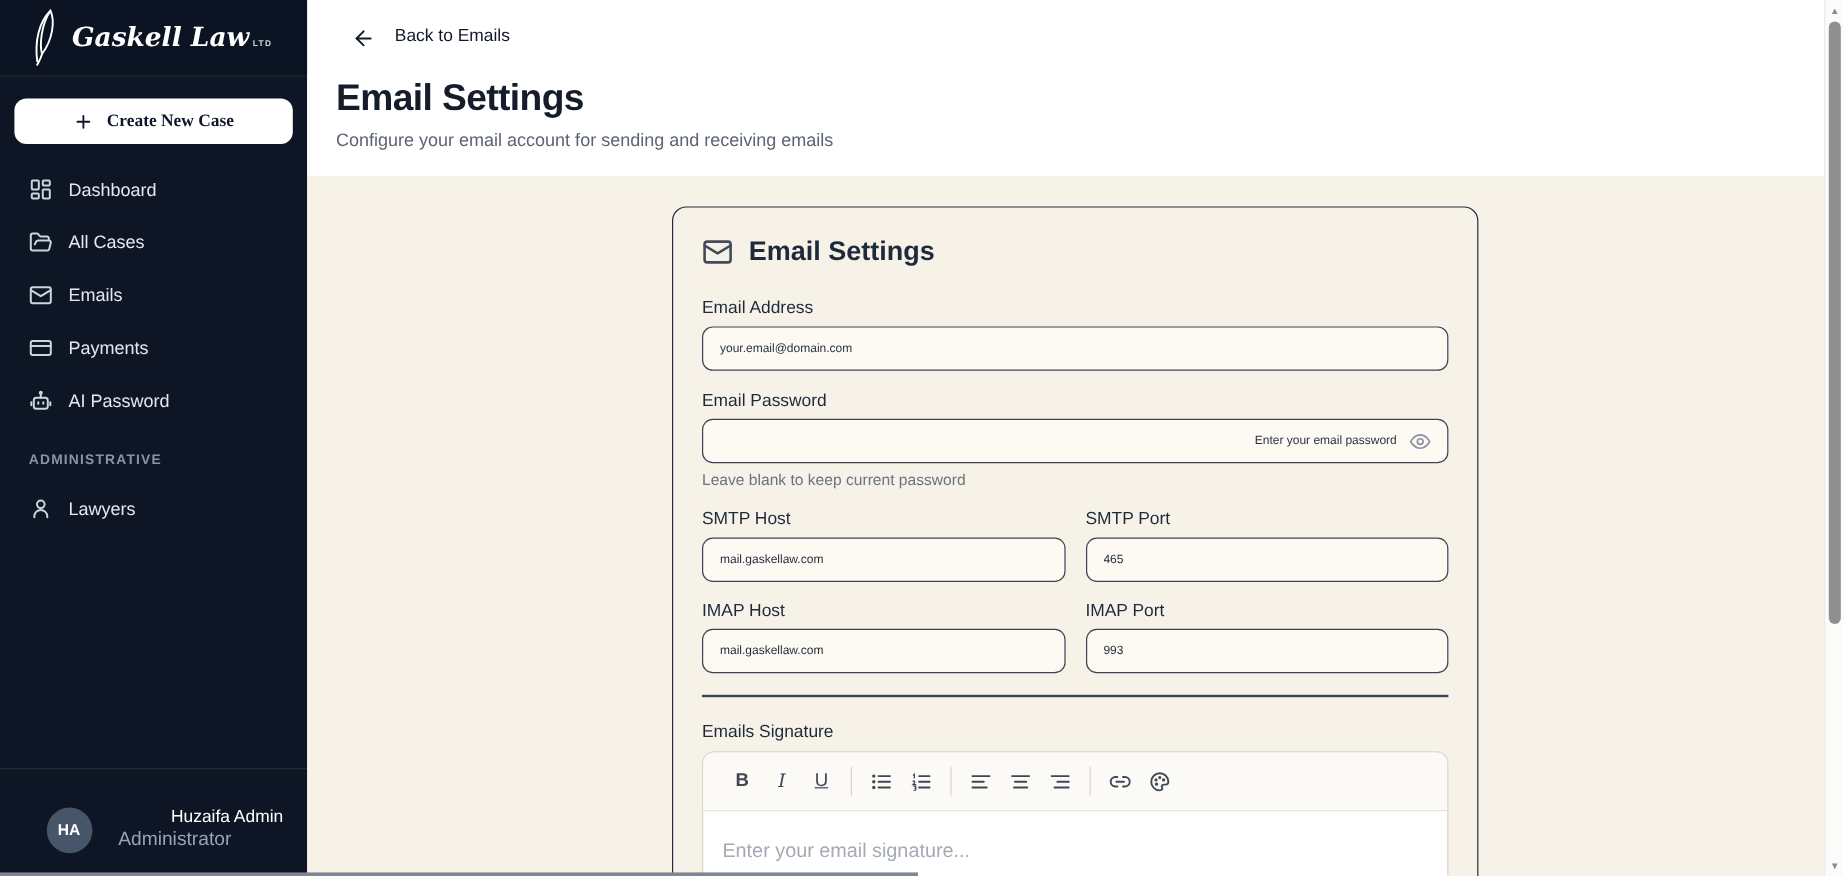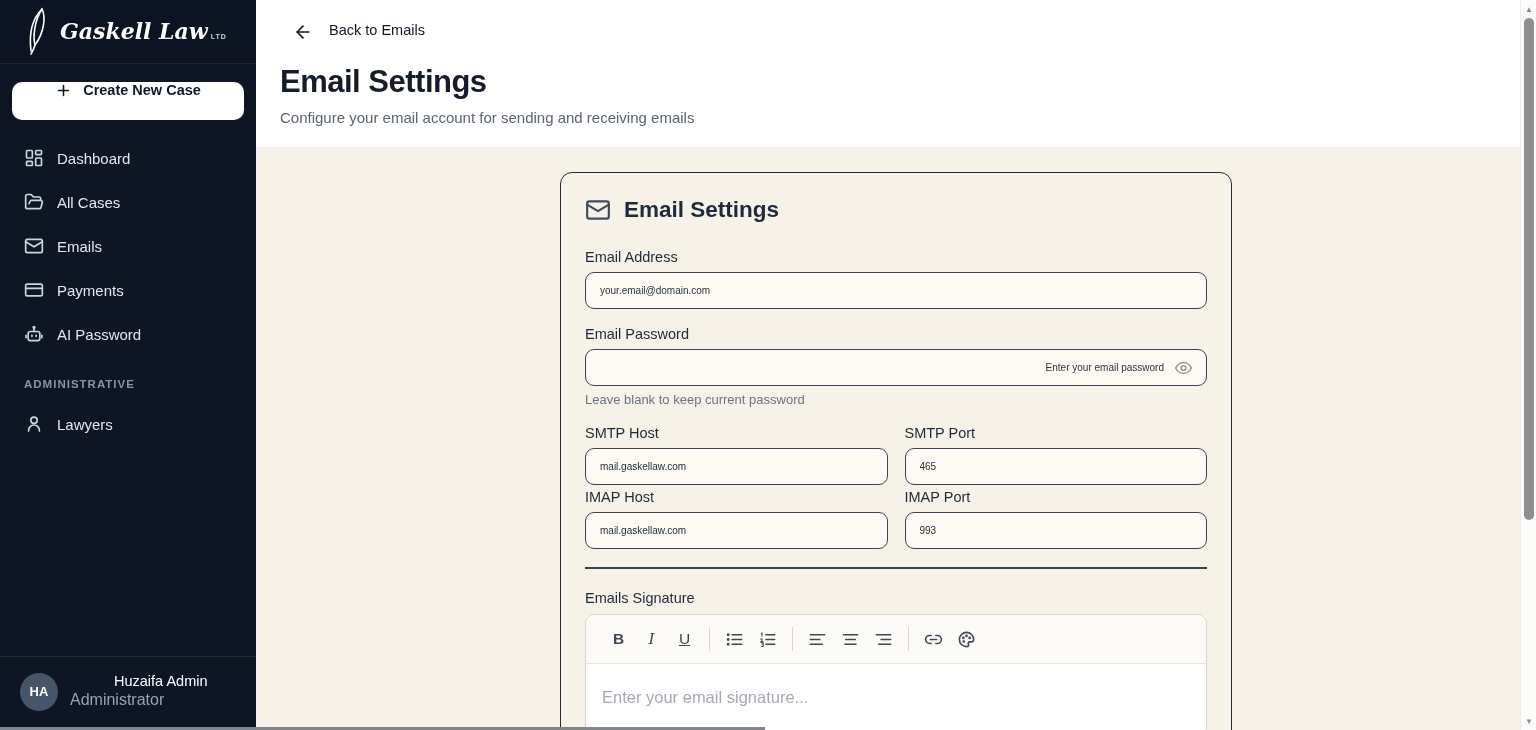--- a/index.html
+++ b/index.html
@@ -36,41 +36,41 @@
   .logo-suffix {
     font-family:"Liberation Sans", sans-serif;
     font-style:normal; font-weight:700;
     font-size:7px; letter-spacing:1px; color:#cbd5e1;
     vertical-align:baseline; margin-left:3px;
   }
   .create-btn {
     margin:18px 12px 10px 12px;
     height:38px; background:#ffffff; color:#0f172a;
     border:none; border-radius:10px;
-    display:flex; align-items:flex-start; justify-content:center; gap:11px;
-    font-family:Liberation Sans, sans-serif;
+    display:flex; align-items:center; justify-content:center; gap:11px;
+    font-family:Liberation Serif, serif;
     font-size:14.5px; font-weight:600; cursor:pointer;
   }
   .nav { padding:6px 12px; display:flex; flex-direction:column; }
   .nav-item {
     height:44px; display:flex; align-items:center; gap:13px;
     padding:0 12px; border-radius:8px; cursor:pointer;
     font-size:15px; font-weight:500; color:#e2e8f0;
   }
   .nav-item .ni { color:#cbd5e1; }
   .section-label {
     margin:16px 24px 6px 24px;
     font-size:11.5px; font-weight:700; letter-spacing:1px;
     color:#8b93a3;
   }
   .sb-spacer { flex:1; }
   .user-area {
     border-top:1px solid rgba(255,255,255,0.09);
-    padding:15px 20px 19px 20px;
-    display:flex; align-items:center; gap:12px;
+    padding:31px 20px 19px 20px;
+    display:flex; align-items:center; gap:22px;justify-content:flex-end;
   }
   .avatar {
     width:38px; height:38px; border-radius:50%;
     background:#475569; color:#ffffff;
     display:flex; align-items:center; justify-content:center;
     font-size:13px; font-weight:600;
   }
   .user-name { font-size:14.5px; font-weight:400; color:#ffffff; line-height:1.25;margin-left:44px; }
   .user-role { font-size:16px; color:#94a3b8; line-height:1.3; }
 
@@ -112,21 +112,21 @@
     font-size:10px; color:#1f2937; outline:none;
   }
   .text-input::placeholder { color:#2b3342; opacity:1; }
   .field { margin-bottom:17px; }
   .pw-wrap { position:relative; }
   .eye-btn {
     position:absolute; right:12px; top:50%; transform:translateY(-50%);
     background:none; border:none; cursor:pointer; color:#8a919e; padding:2px;
   }
   .helper-text { margin-top:6px; font-size:13px; color:#6b7280; }
-  .grid-2 { display:grid; grid-template-columns:1fr 1fr; column-gap:17px; margin-bottom:4px; }
+  .grid-2 { display:grid; grid-template-columns:1fr 1fr; column-gap:17px; margin-bottom:16px; }
   .divider { border:none; border-top:2px solid #39424f; margin:18px 0 0 0; }
   .sig-label { margin:21px 0 8px 0; }
 
   .editor {
     border:1px solid #d8d5cd; border-radius:10px;
     overflow:hidden; background:#ffffff;
   }
   .toolbar {
     display:flex; align-items:center;
     padding:8px 16px; background:#fbfaf7;

